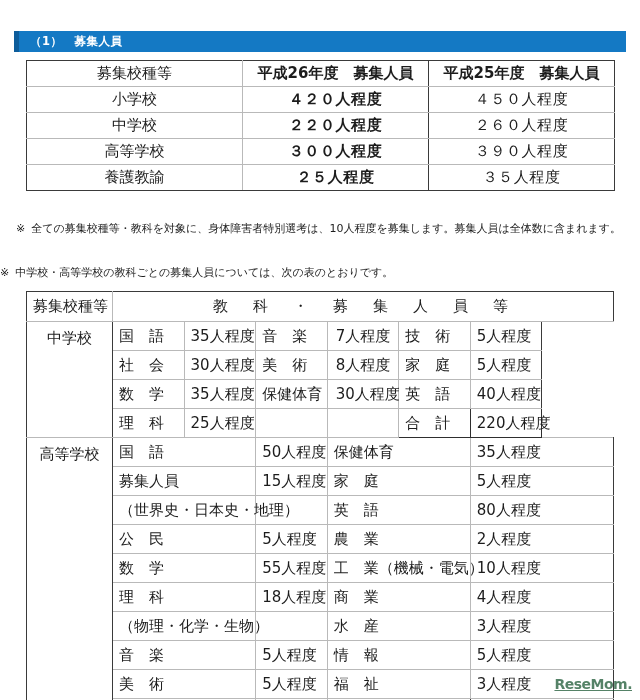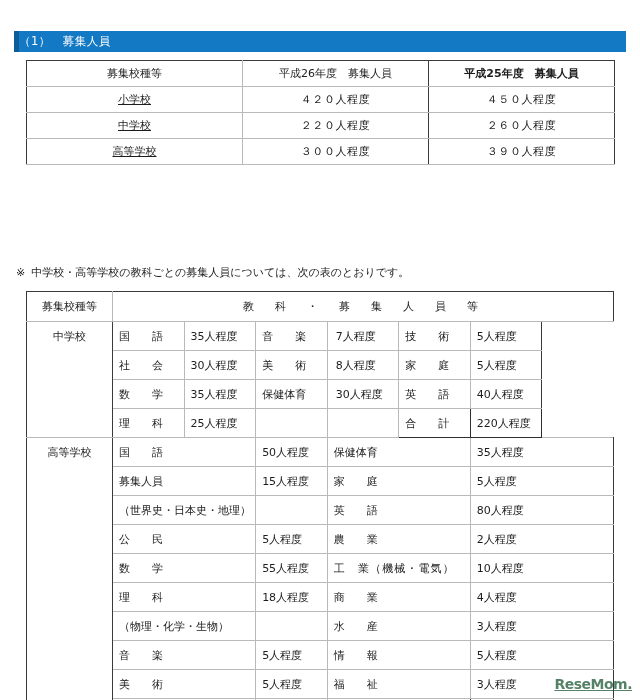--- a/index.html
+++ b/index.html
@@ -28,30 +28,31 @@
     overflow: hidden;
   }
   .section-header .accent {
     width: 5px; height: 21px;
     background: #0d5d9b;
     flex: 0 0 auto;
   }
   .section-header .title {
     color: #ffffff;
     font-size: 11.5px;
-    font-weight: normal;
+    font-weight: bold;
     letter-spacing: 0.5px;
+    padding-left: 11px;
     white-space: nowrap;
   }
 
   
   table.doc {
     border-collapse: collapse;
     table-layout: fixed;
-    font-size: 11px;
+    font-size: 15px;
     color: #1c1c1c;
   }
   table.doc td {
     border: 1px solid #b9b9b9;
     padding: 0 6px;
     vertical-align: middle;
     white-space: nowrap;
     background: #ffffff;
   }
   .ctr { text-align: center; }
@@ -59,41 +60,41 @@
   .lft { text-align: left; margin-top: 37px; }
 
   
   #table1 {
     position: absolute;
     left: 26px; top: 60px;
     width: 588px;
   }
   #table1 td { height: 26px; }
   #table1 td.c0 { width: 216px; }
-  #table1 td.c1 { width: 186px; border-left: 1.6px solid #3a3a3a; border-right: 1.6px solid #3a3a3a; }
+  #table1 td.c1 { width: 186px; border-left: 1.6px solid #3a3a3a; border-right: 1.6px solid #3a3a3a; font-weight: bold; }
   #table1 td.c2 { width: 186px; }
   #table1 tr.hdr td { border-top: 1.6px solid #3a3a3a; }
   #table1 tr.hdr td.c0 { border-left: 1.6px solid #3a3a3a; }
   #table1 tr.hdr td.c2 { border-right: 1.6px solid #3a3a3a; font-weight: bold; }
-  #table1 tr.bdy td.c0 { border-left: 1.6px solid #3a3a3a; text-decoration: underline; }
+  #table1 tr.bdy td.c0 { border-left: 1.6px solid #3a3a3a; }
   #table1 tr.bdy td.c2 { border-right: 1.6px solid #3a3a3a; font-family: Liberation Serif, serif; }
   #table1 tr.last td { border-bottom: 1.6px solid #3a3a3a; }
   .wide-num { letter-spacing: 0.6px; }
 
   
   .note {
     position: absolute;
     font-size: 11px;
     line-height: 19px;
     color: #1c1c1c;
     width: 606px;
   }
   .note .mark { margin-right: 6px; }
   #note1 { left: 16px; top: 219px; }
-  #note2 { left: 16px; top: 263px; }
+  #note2 { left: 0; top: 263px; }
 
   
   #table2 {
     position: absolute;
     left: 26px; top: 291px;
     width: 588px;
   }
   #table2 td { height: 29px; }
   #table2 .k0 { width: 86px; }
   #table2 .k1 { width: 70px; }
@@ -177,23 +178,31 @@
       <tr class="bdy">
         <td class="c0 ctr">中学校</td>
         <td class="c1 ctr wide-num">２２０人程度</td>
         <td class="c2 ctr wide-num">２６０人程度</td>
       </tr>
       <tr class="bdy">
         <td class="c0 ctr">高等学校</td>
         <td class="c1 ctr wide-num">３００人程度</td>
         <td class="c2 ctr wide-num">３９０人程度</td>
       </tr>
+      <tr class="bdy last">
+        <td class="c0 ctr">養護教諭</td>
+        <td class="c1 ctr wide-num">２５人程度</td>
+        <td class="c2 ctr wide-num">３５人程度</td>
+      </tr>
     </tbody>
   </table>
 
+  <div class="note" id="note1">
+    <span class="mark">※</span><span>全ての募集校種等・教科を対象に、身体障害者特別選考は、10人程度を募集します。募集人員は全体数に含まれます。</span>
+  </div>
   <div class="note" id="note2">
     <span class="mark">※</span><span>中学校・高等学校の教科ごとの募集人員については、次の表のとおりです。</span>
   </div>
 
   <table class="doc" id="table2">
     <tbody>
       <tr class="t2hdr">
         <td class="k0 ctr outerL">募集校種等</td>
         <td class="ctr outerR hdr-spread" colspan="7">教　科　・　募　集　人　員　等</td>
       </tr>

